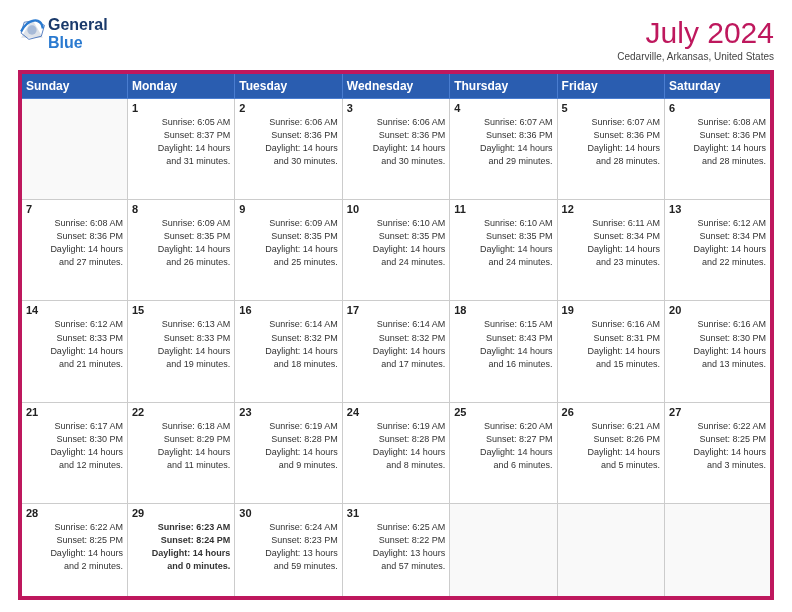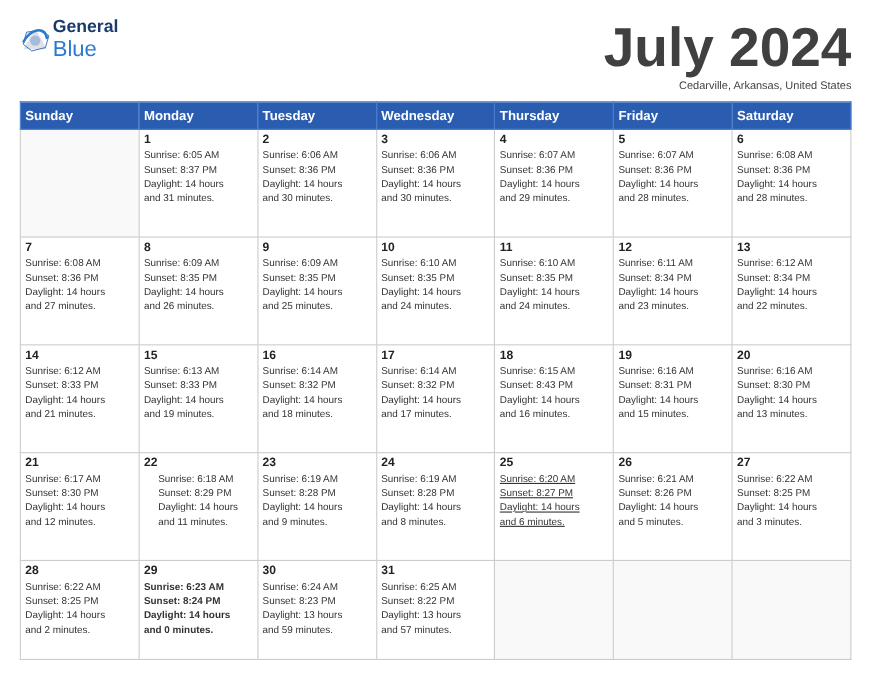--- a/index.html
+++ b/index.html
@@ -18,44 +18,43 @@
       flex-direction: column;
     }
     .header {
       display: flex;
       justify-content: space-between;
       align-items: flex-start;
       margin-bottom: 8px;
     }
     .logo {
       display: flex;
-      align-items: center;
     }
     .logo-icon {
       width: 28px;
       height: 28px;
       margin-right: 2px;
     }
     .title-area {
       text-align: right;
     }
     .month-title {
-      font-size: 50px;
-      font-weight: bold;
-      color: #404040;
+      font-size: 30px;
+      font-weight: normal;
+      color: #be185d;
       line-height: 1.1;
     }
     .location {
       font-size: 10px;
       color: #444;
       margin-top: 2px;
     }
     .calendar {
       flex: 1;
-      border: 1px solid #be185d;
+      border: 4px solid #be185d;
       border-collapse: collapse;
       width: 100%;
       table-layout: fixed;
     }
     .calendar th {
       background: #2a5db0;
       color: #fff;
       font-size: 12px;
       font-weight: bold;
       padding: 5px 4px;
@@ -76,20 +75,21 @@
     .day-number {
       font-size: 11px;
       font-weight: bold;
       color: #222;
       margin-bottom: 2px;
     }
     .day-info {
       font-size: 9px;
       line-height: 1.45;
       color: #333;
+      text-align: right;
     }
     tr.week-row td {
       height: 80px;
     }
     tr.last-row td {
       height: 68px;
     }
   </style>
 </head>
 <body>
@@ -102,21 +102,21 @@
 
         <polygon points="18,4 32,28 4,28" fill="#1a3a6b" opacity="0.15"></polygon>
         <polygon points="22,6 34,12 30,26 14,30 4,22 8,8" fill="none" stroke="#2a5db0" stroke-width="1"></polygon>
         <path d="M4,20 Q10,8 20,6 Q30,4 32,16" fill="none" stroke="#2a7ad0" stroke-width="3"></path>
         <circle cx="18" cy="18" r="6" fill="#2a5db0" opacity="0.3"></circle>
       </svg>
       <div>
         <div style="font-size:16px; font-weight:bold; color:#1a3a6b; line-height:1.15;">
           <span>General</span>
         </div>
-        <div style="font-size:20px; font-weight:normal; color:#2a7ad0; line-height:1.15;">
+        <div style="font-size:16px; font-weight:bold; color:#2a7ad0; line-height:1.15;">
           <span>Blue</span>
         </div>
       </div>
     </div>
     <div class="title-area">
       <div class="month-title">July 2024</div>
       <div class="location">Cedarville, Arkansas, United States</div>
     </div>
   </div>
 
@@ -304,21 +304,21 @@
           </td>
           <td>
             <div class="day-number">24</div>
             <div class="day-info" style="white-space: pre-line;">Sunrise: 6:19 AM
 Sunset: 8:28 PM
 Daylight: 14 hours
 and 8 minutes.</div>
           </td>
           <td>
             <div class="day-number">25</div>
-            <div class="day-info" style="white-space: pre-line; text-decoration: underline;">Sunrise: 6:20 AM
+            <div class="day-info" style="white-space: pre-line;">Sunrise: 6:20 AM
 Sunset: 8:27 PM
 Daylight: 14 hours
 and 6 minutes.</div>
           </td>
           <td>
             <div class="day-number">26</div>
             <div class="day-info" style="white-space: pre-line;">Sunrise: 6:21 AM
 Sunset: 8:26 PM
 Daylight: 14 hours
 and 5 minutes.</div>

